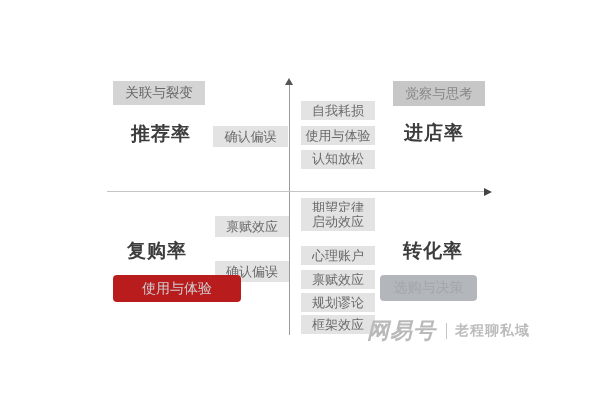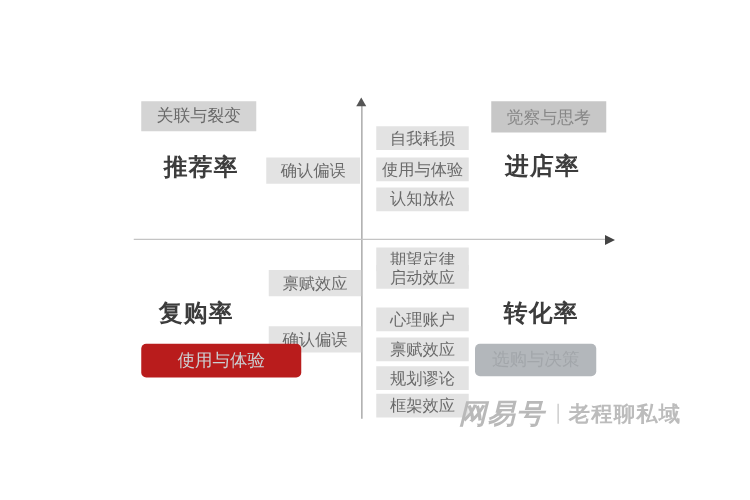--- a/index.html
+++ b/index.html
@@ -51,21 +51,21 @@
         border-radius:4px;font-size:14px;}
   .p-br{left:380px;top:275px;width:97px;height:26px;background:#b3b7bb;color:#a2a6aa;
         border-radius:4px;font-size:14px;}
   
   .watermark{
     position:absolute;left:367px;top:316px;display:flex;align-items:center;
     color:#b9b9b9;white-space:nowrap;
   }
   .wm-brand{font-size:22px;font-weight:900;font-style:italic;letter-spacing:1px;}
   .wm-sep{display:inline-block;width:1px;height:16px;background:#c4c4c4;margin:0 8px 0 10px;}
-  .wm-account{font-size:17px;font-weight:bold;letter-spacing:1px;color:#bcbcbc;}
+  .wm-account{font-size:14px;font-weight:bold;letter-spacing:1px;color:#bcbcbc;}
 </style>
 </head>
 <body>
 
 <div class="canvas">
 
   <div class="axis-v"></div>
   <div class="arrow-up"></div>
   <div class="axis-h"></div>
   <div class="arrow-right"></div>

